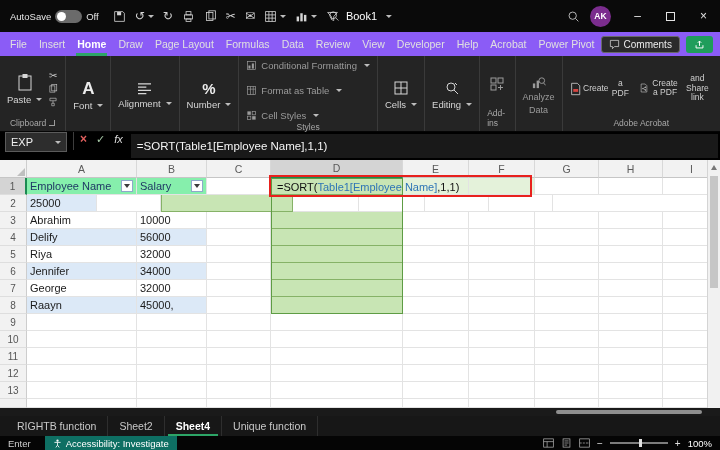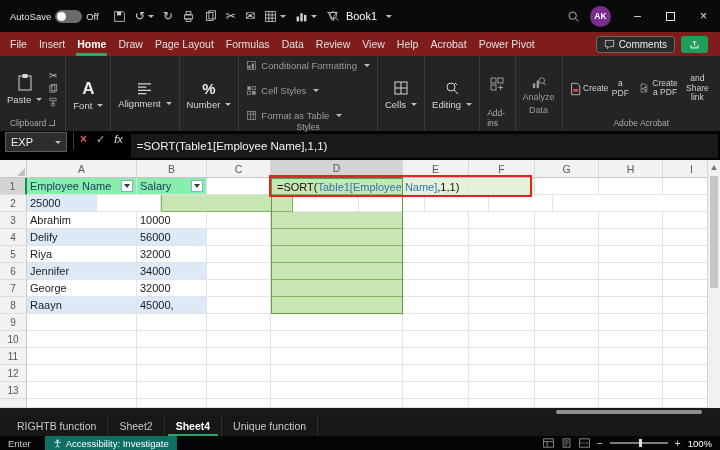--- a/index.html
+++ b/index.html
@@ -13,21 +13,21 @@
 .knob{position:absolute;left:2px;top:2px;width:9px;height:9px;border-radius:50%;background:#fff}
 .qat{display:flex;align-items:center;gap:9px;margin-left:14px}
 .qicon{display:flex;align-items:center;color:#d4d4d4;font-size:12px;line-height:1}
 .chev{width:0;height:0;border-left:3px solid transparent;border-right:3px solid transparent;border-top:3px solid #bdbdbd;display:inline-block;margin-left:3px}
 .titlecenter{position:absolute;left:50%;transform:translateX(-50%);display:flex;align-items:center;gap:6px;font-size:11px;color:#fff}
 .titleright{margin-left:auto;display:flex;align-items:center;height:100%}
 .avatar{width:21px;height:21px;border-radius:50%;background:#7B2D8E;color:#fff;font-size:8.5px;font-weight:700;display:flex;align-items:center;justify-content:center;margin:0 10px}
 .winbtn{width:33px;height:100%;display:flex;align-items:center;justify-content:center;font-size:12px;color:#e3e3e3}
 .maxbox{width:9px;height:9px;border:1px solid #e3e3e3}
 
-.tabsrow{top:32px;height:24px;background:#7f1d1d;display:flex;align-items:flex-end;padding-left:4px}
+.tabsrow{top:32px;height:24px;background:#8b5cf6;display:flex;align-items:flex-end;padding-left:4px}
 .rtab{font-size:10.5px;color:#e0e0e0;padding:4px 6px 6px;position:relative;white-space:nowrap}
 .rtab.active{color:#fff;font-weight:700}
 .rtab.active::after{content:"";position:absolute;left:5px;right:5px;bottom:0;height:3px;background:#2DA567}
 .tabsright{margin-left:auto;display:flex;align-items:center;gap:6px;padding:0 12px 3px 0}
 .commentsbtn{display:flex;align-items:center;gap:4px;border:1px solid #696969;border-radius:3px;background:#2b2b2b;color:#ececec;font-size:10px;padding:2px 7px;white-space:nowrap}
 .sharebtn{width:27px;height:17px;border-radius:3px;background:#1F9D5B;display:flex;align-items:center;justify-content:center}
 
 .ribbon{top:56px;height:76px;background:#242424;display:flex;border-bottom:1px solid #050505}
 .grp{border-right:1px solid #3a3a3a;display:flex;flex-direction:column;align-items:center;padding:4px 7px 1px;color:#d6d6d6;position:relative}
 .grpbody{flex:1;display:flex;align-items:center;gap:6px}
@@ -187,20 +187,21 @@
   <div class="band tabsrow">
     <span class="rtab">File</span>
     <span class="rtab">Insert</span>
     <span class="rtab active">Home</span>
     <span class="rtab">Draw</span>
     <span class="rtab">Page Layout</span>
     <span class="rtab">Formulas</span>
     <span class="rtab">Data</span>
     <span class="rtab">Review</span>
     <span class="rtab">View</span>
+    <span class="rtab">Developer</span>
     <span class="rtab">Help</span>
     <span class="rtab">Acrobat</span>
     <span class="rtab">Power Pivot</span>
     <div class="tabsright">
       <span class="commentsbtn">
         <svg width="11" height="11" viewBox="0 0 16 16">
             <path d="M2 2h12v9H8l-3 3v-3H2z" fill="none" stroke="#e8e8e8"></path>
           </svg>
         <span>Comments</span>
       </span>
@@ -288,34 +289,34 @@
           <svg width="11" height="11" viewBox="0 0 16 16">
               <rect x="2" y="2" width="12" height="12" fill="none" stroke="#9b9b9b"></rect>
               <rect x="3.5" y="8" width="3" height="4.5" fill="#9b9b9b"></rect>
               <rect x="8.5" y="5" width="3" height="7.5" fill="#9b9b9b"></rect>
             </svg>
           <span>Conditional Formatting</span>
             <span class="chev"></span>
         </div>
         <div class="styrow">
           <svg width="11" height="11" viewBox="0 0 16 16">
+              <rect x="2" y="2" width="12" height="12" fill="none" stroke="#9b9b9b"></rect>
+              <path d="M2 6h12M6.5 2v12M10.5 2v12" stroke="#9b9b9b"></path>
+            </svg>
+          <span>Format as Table</span>
+            <span class="chev"></span>
+        </div>
+        <div class="styrow">
+          <svg width="11" height="11" viewBox="0 0 16 16">
               <rect x="2" y="2" width="5" height="5" fill="#9b9b9b"></rect>
               <rect x="9" y="2" width="5" height="5" fill="none" stroke="#9b9b9b"></rect>
               <rect x="2" y="9" width="5" height="5" fill="none" stroke="#9b9b9b"></rect>
               <rect x="9" y="9" width="5" height="5" fill="#9b9b9b"></rect>
             </svg>
           <span>Cell Styles</span>
-            <span class="chev"></span>
-        </div>
-        <div class="styrow">
-          <svg width="11" height="11" viewBox="0 0 16 16">
-              <rect x="2" y="2" width="12" height="12" fill="none" stroke="#9b9b9b"></rect>
-              <path d="M2 6h12M6.5 2v12M10.5 2v12" stroke="#9b9b9b"></path>
-            </svg>
-          <span>Format as Table</span>
             <span class="chev"></span>
         </div>
       </div>
       <div class="grplabel">
           <span>Styles</span>
         </div>
     </div>
 
     <div class="grp">
       <div class="grpbody">

